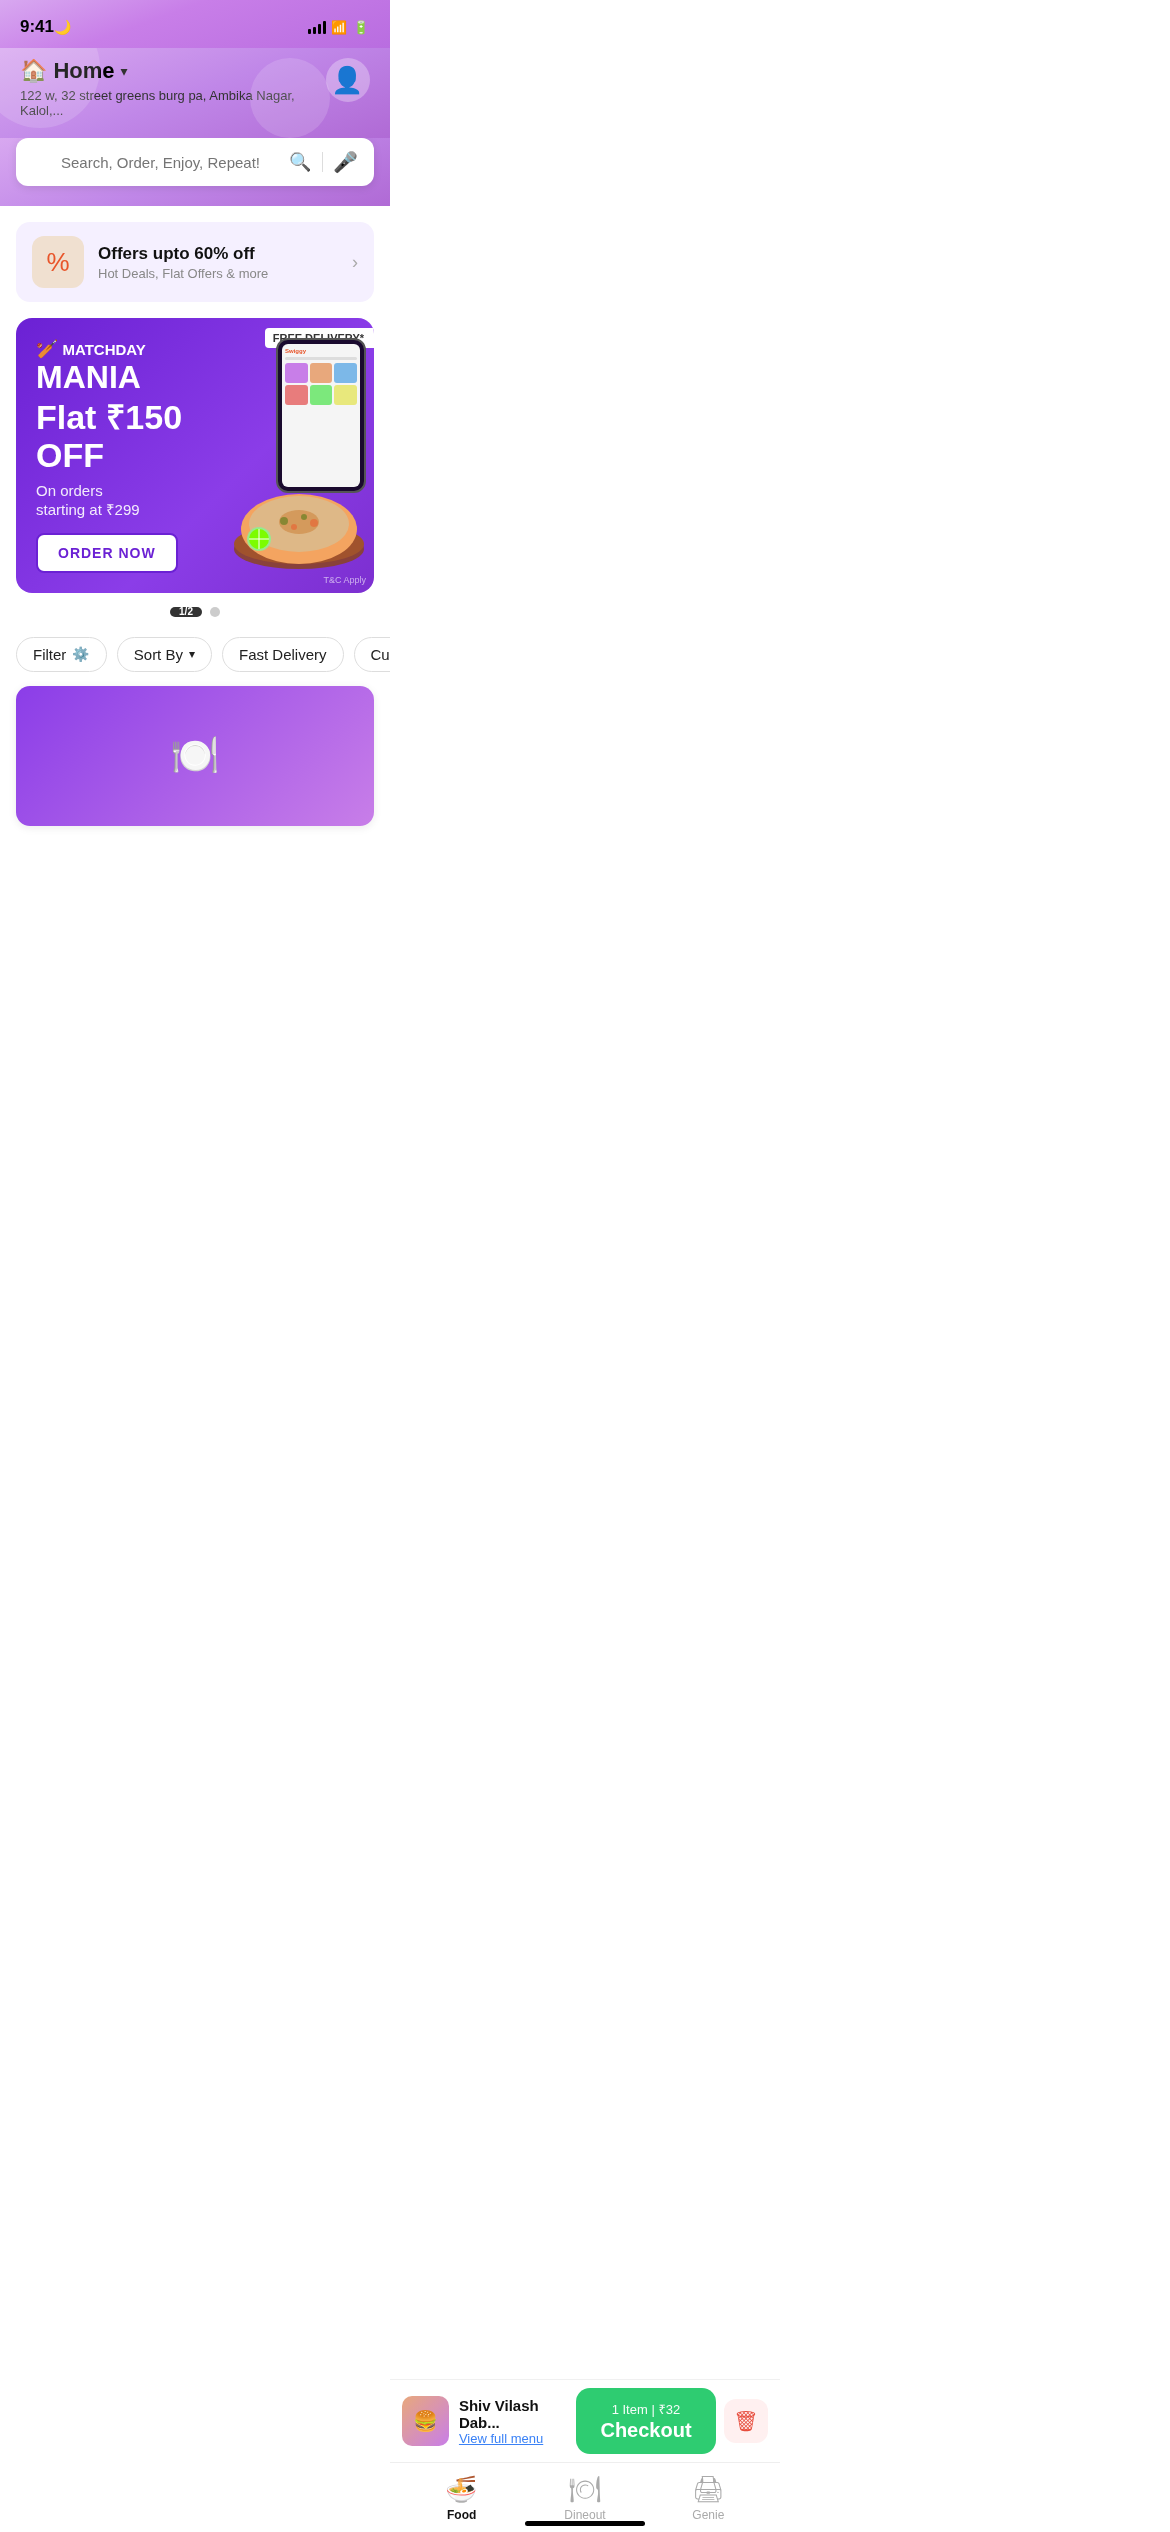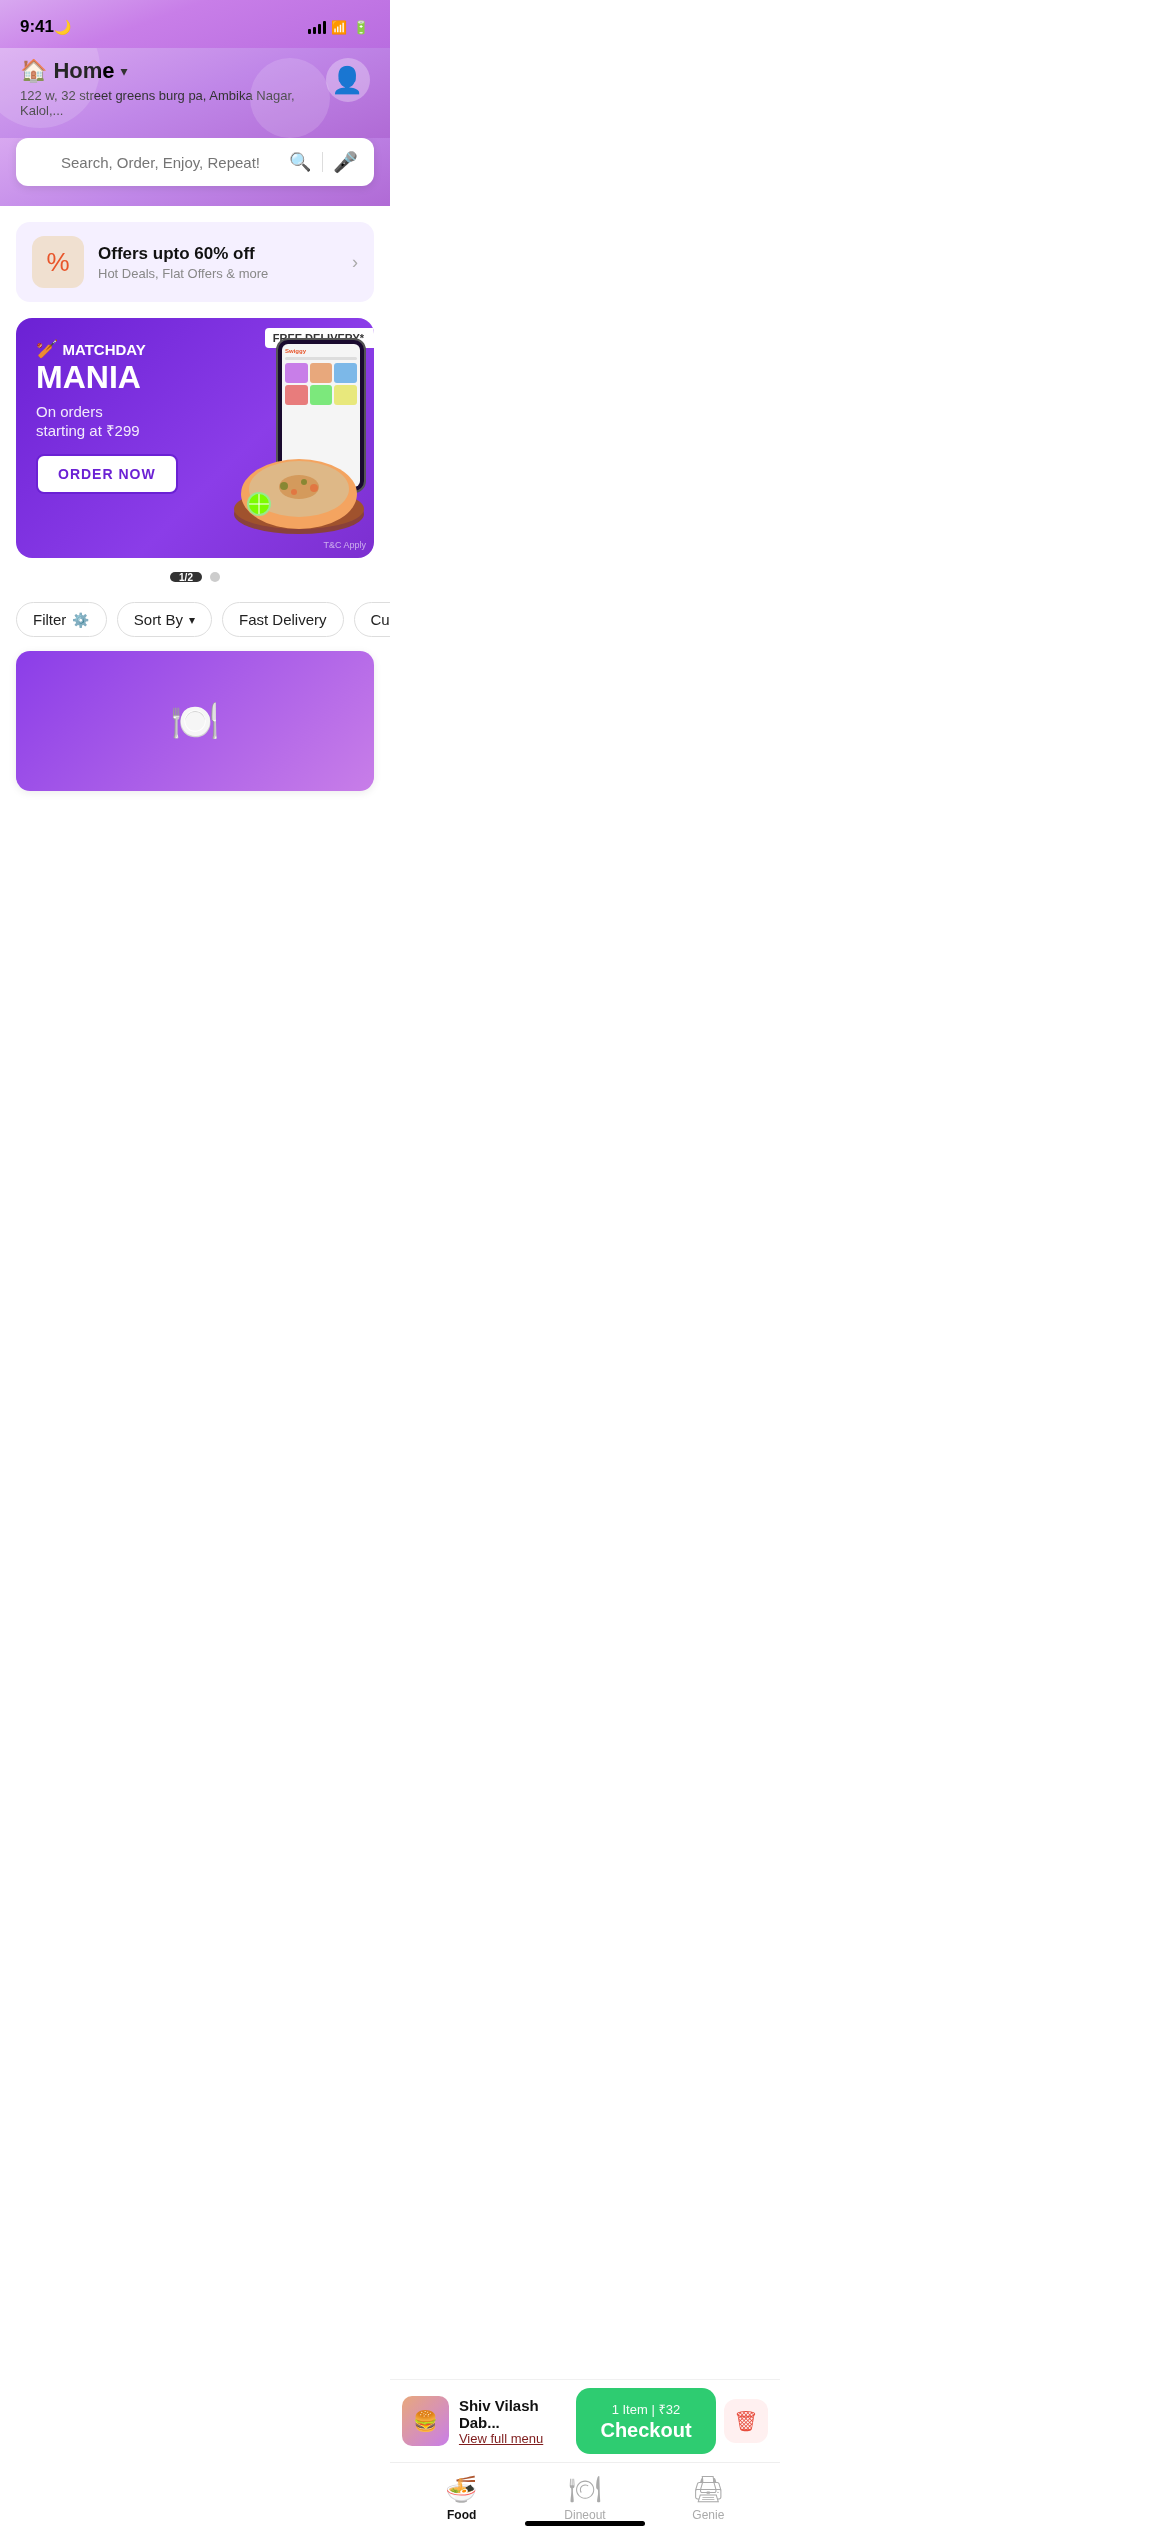--- a/index.html
+++ b/index.html
@@ -354,21 +354,21 @@
       justify-content: center;
       font-size: 20px;
     }
     .cart-restaurant-name {
       font-size: 15px;
       font-weight: 600;
       color: #111;
     }
     .cart-view-menu {
       font-size: 13px;
-      color: #7f1d1d;
+      color: #3b82f6;
       text-decoration: underline;
       cursor: pointer;
     }
     .cart-checkout-btn {
       background: #2ecc71;
       color: #fff;
       border: none;
       border-radius: 14px;
       padding: 12px 20px;
       cursor: pointer;
@@ -524,20 +524,21 @@
       <div class="promo-free-delivery">FREE DELIVERY*</div>
 
       <div style="z-index:2;max-width:55%;">
         <div class="promo-logo">
           <div style="color:#fff;font-size:15px;font-weight:700;display:flex;align-items:center;gap:4px;">
             <span style="font-size:18px;">🏏</span>
             <span>MATCHDAY</span>
           </div>
           <div class="promo-logo-main">MANIA</div>
         </div>
+        <div class="promo-heading">Flat ₹150 OFF</div>
         <div class="promo-sub">
           <span>On orders</span><br>
           <span>starting at ₹299</span>
         </div>
         <button class="promo-order-btn">ORDER NOW</button>
       </div>
 
       <div style="position:absolute;right:8px;top:20px;z-index:1;">
         <div style="width:90px;height:155px;background:#1a0a2e;border-radius:12px;border:2px solid #555;overflow:hidden;display:flex;flex-direction:column;padding:4px;">
           <div style="background:#f5f5f5;flex:1;border-radius:6px;padding:3px;font-size:5px;color:#333;line-height:1.4;">

